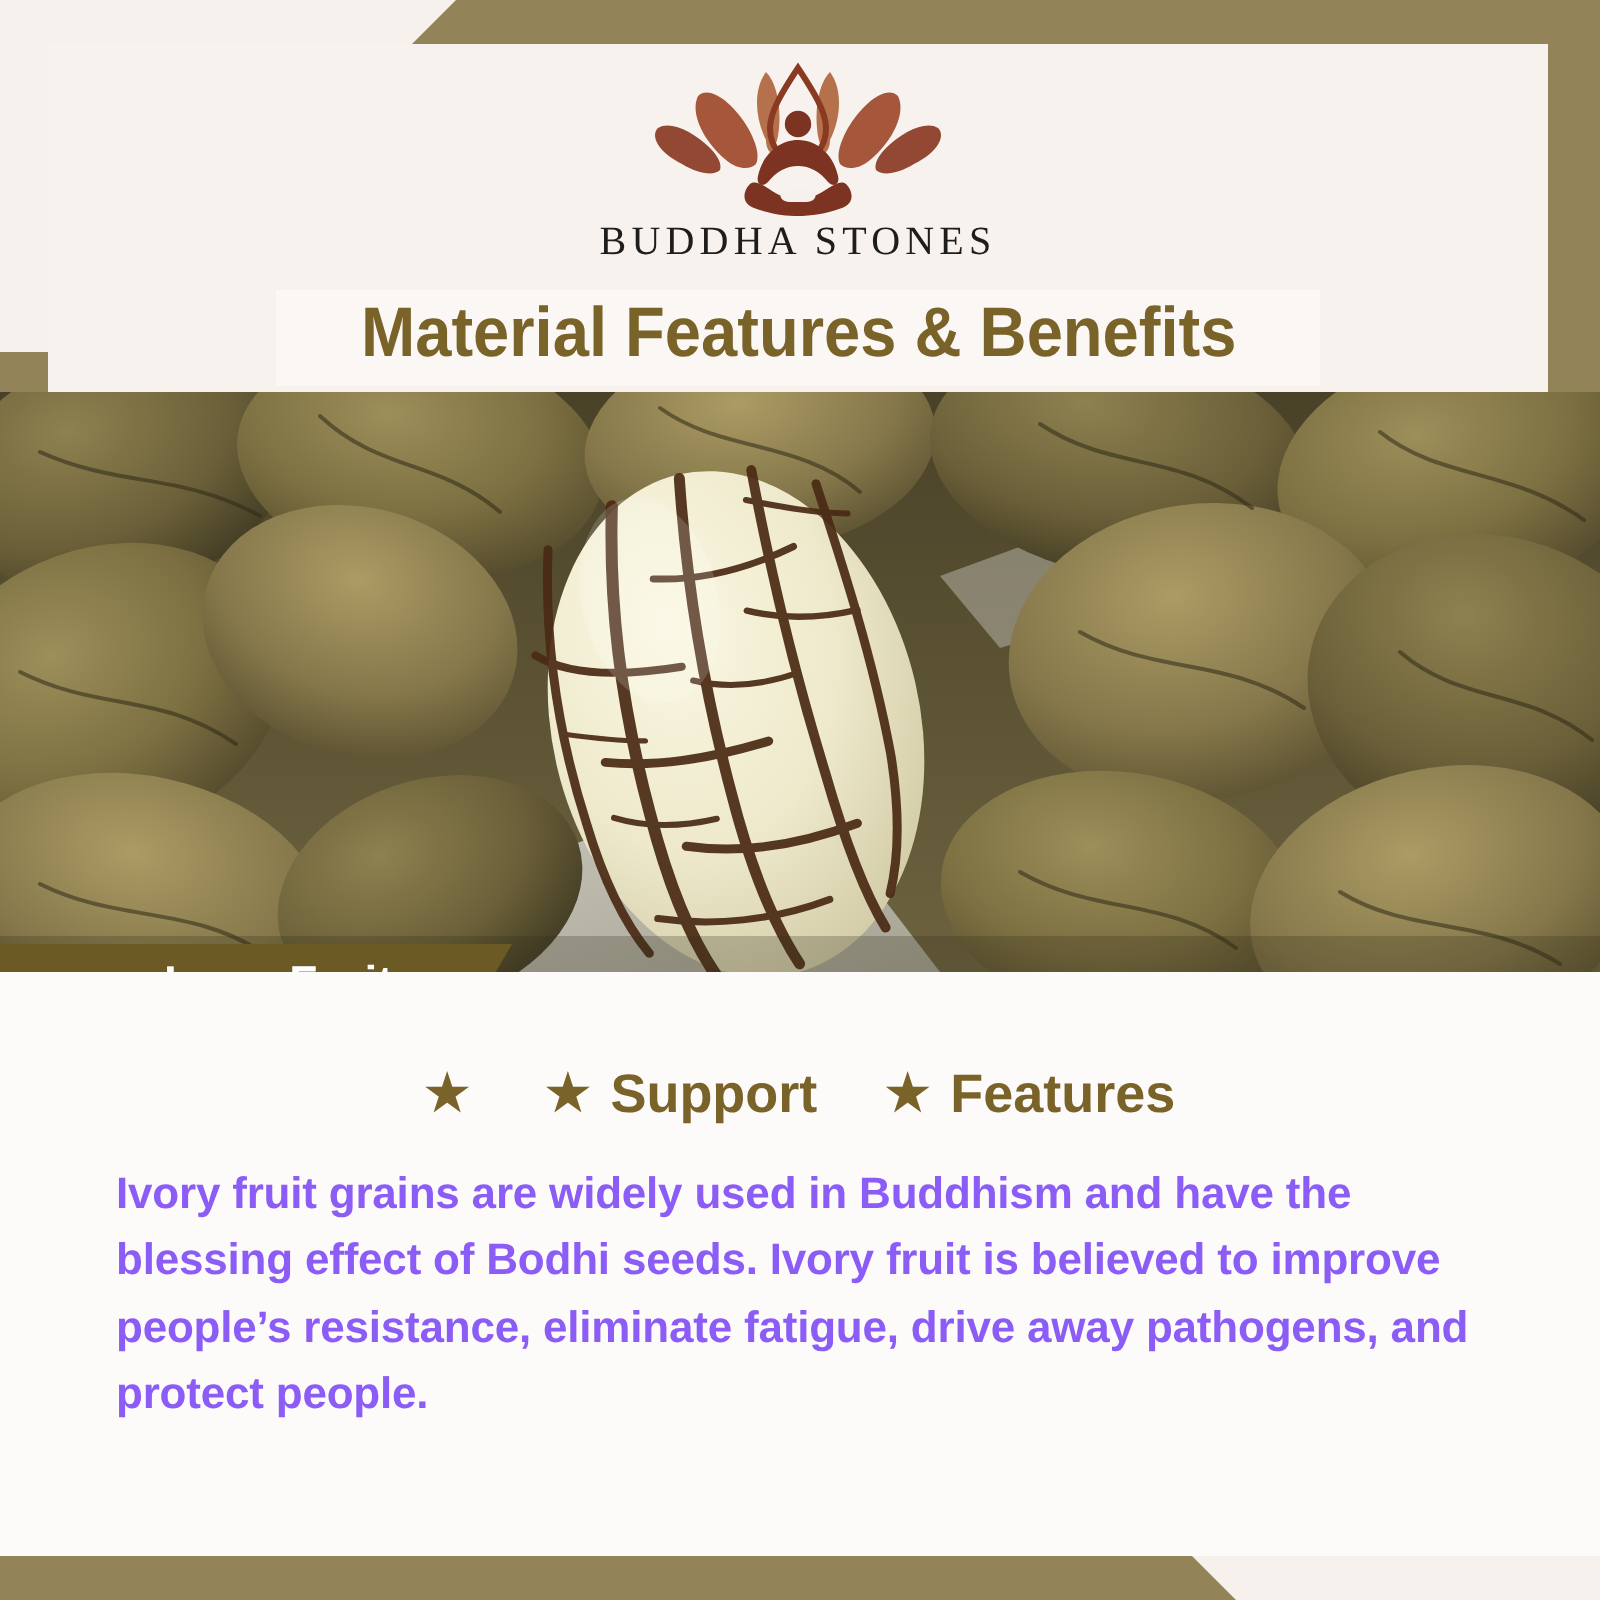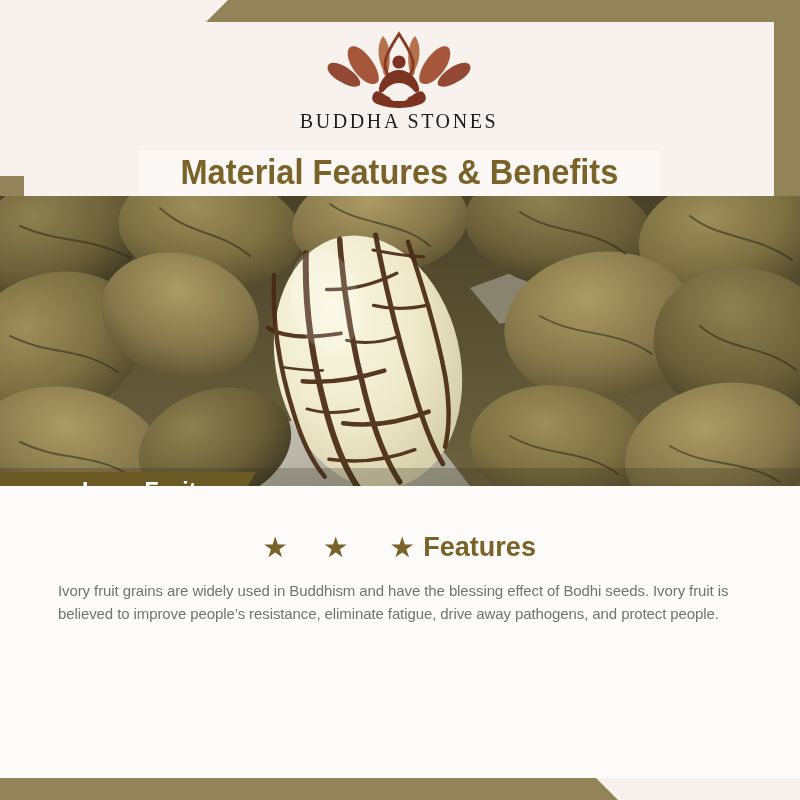--- a/index.html
+++ b/index.html
@@ -89,21 +89,21 @@
   }
 
   
   .title-band {
     position: absolute;
     left: 0;
     top: 118px;
     width: 750px;
     height: 58px;
     display: flex;
-    align-items: flex-end;
+    align-items: center;
     justify-content: center;
   }
   .title-plate {
     background: #fbf7f4;
     padding: 2px 26px 6px 26px;
   }
   .title-text {
     font-family: "Liberation Sans Narrow", "Liberation Sans", sans-serif;
     font-size: 35px;
     font-weight: bold;
@@ -184,24 +184,24 @@
     margin-right: 4px;
     color: #7a6328;
   }
   .benefit.wide .star { margin-right: 10px; }
 
   .paragraph {
     position: absolute;
     left: 58px;
     top: 94px;
     width: 706px;
-    color: #737373;
-    font-size: 15px;
+    color: #8b5cf6;
+    font-size: 22px;
     line-height: 1.52;
-    font-weight: 400;
+    font-weight: 700;
     letter-spacing: -0.1px;
   }
 </style>
 </head>
 <body>
 
 <div id="page">
 
   <div class="frame-top"></div>
   <div class="frame-right"></div>
@@ -342,20 +342,21 @@
     </div>
 
     <div class="lower">
 
       <div class="benefits">
         <div class="benefit">
           <span class="star">★</span>
         </div>
         <div class="benefit wide">
           <span class="star">★</span>
+          <span>Support</span>
         </div>
         <div class="benefit wide">
           <span class="star">★</span>
           <span>Features</span>
         </div>
       </div>
 
       <div class="paragraph">Ivory fruit grains are widely used in Buddhism and have the blessing effect of Bodhi seeds. Ivory fruit is believed to improve people’s resistance, eliminate fatigue, drive away pathogens, and protect people.</div>
 
     </div>

